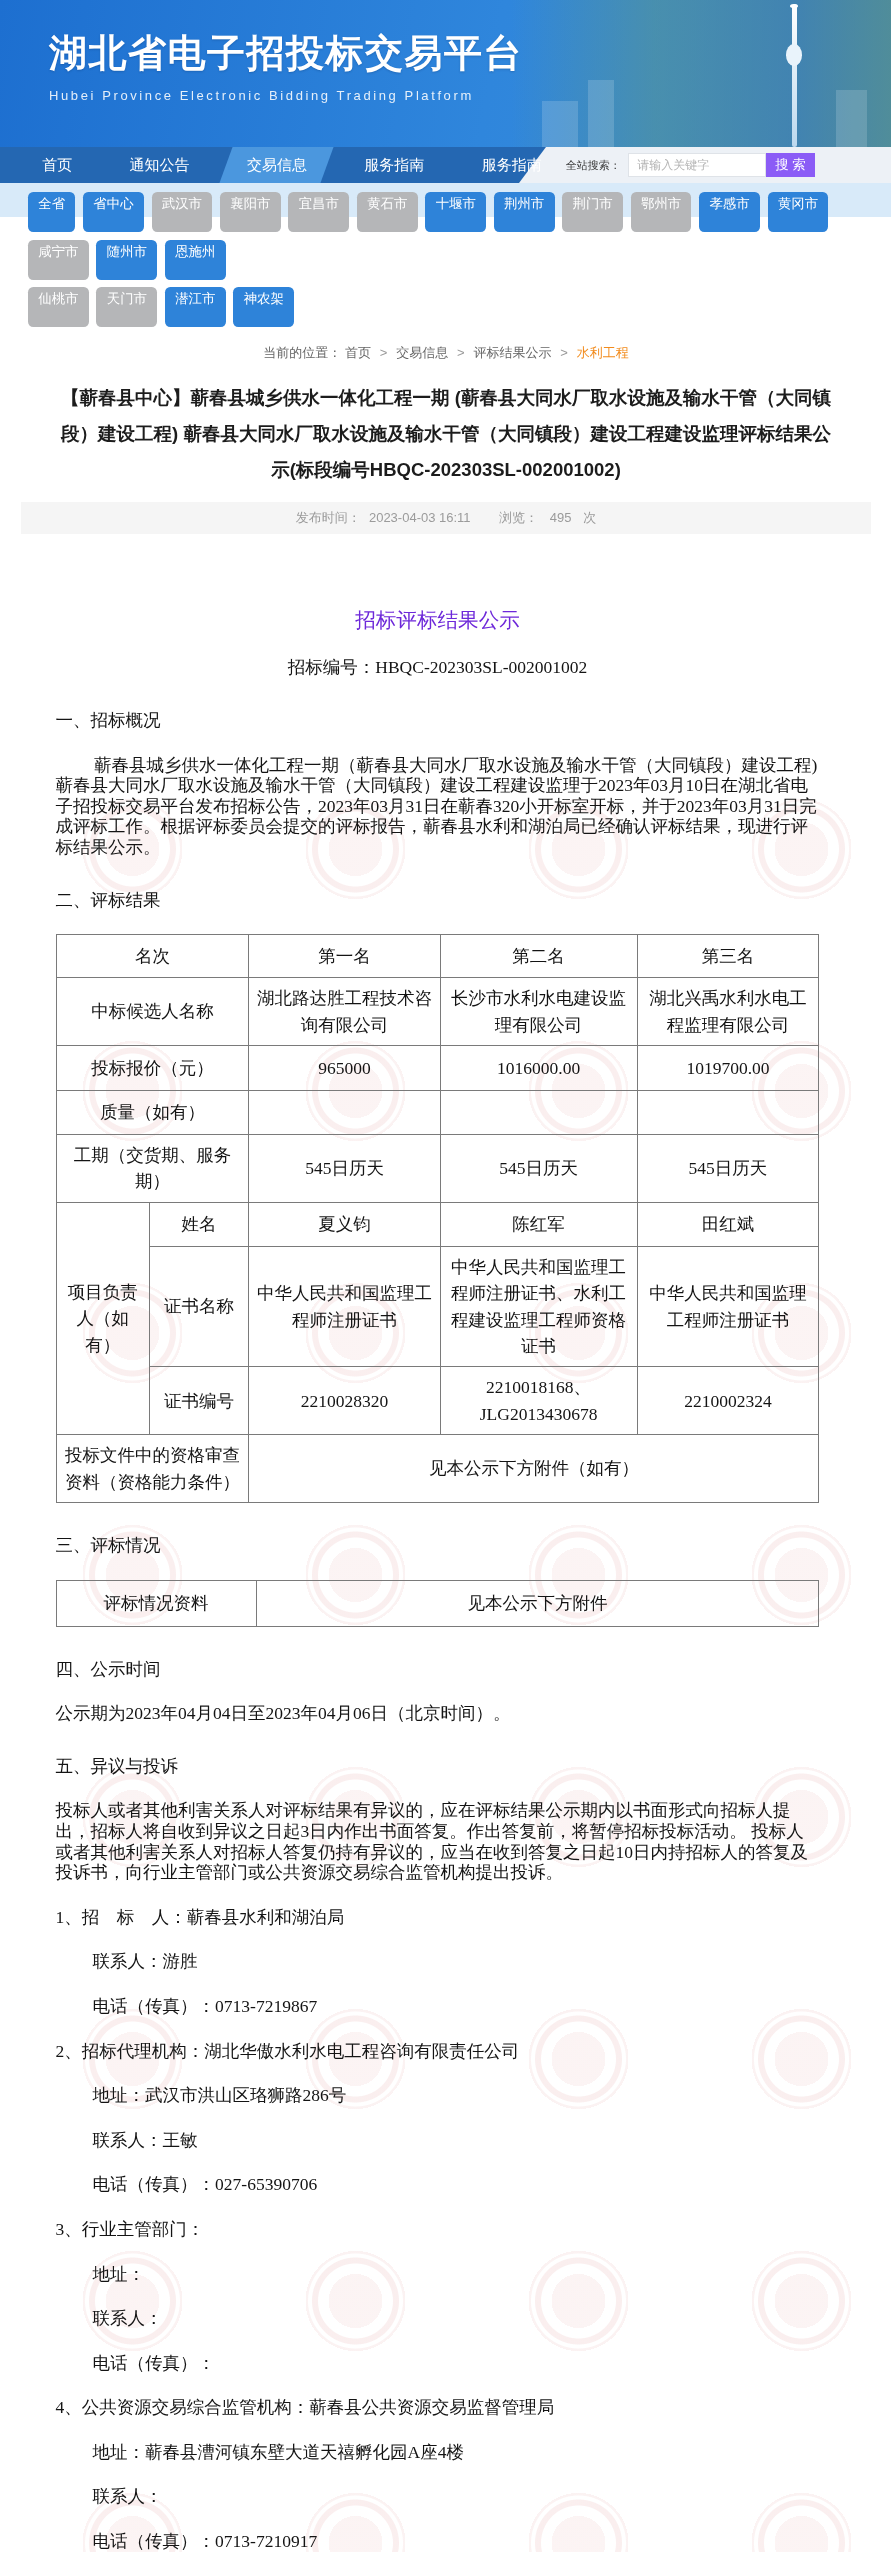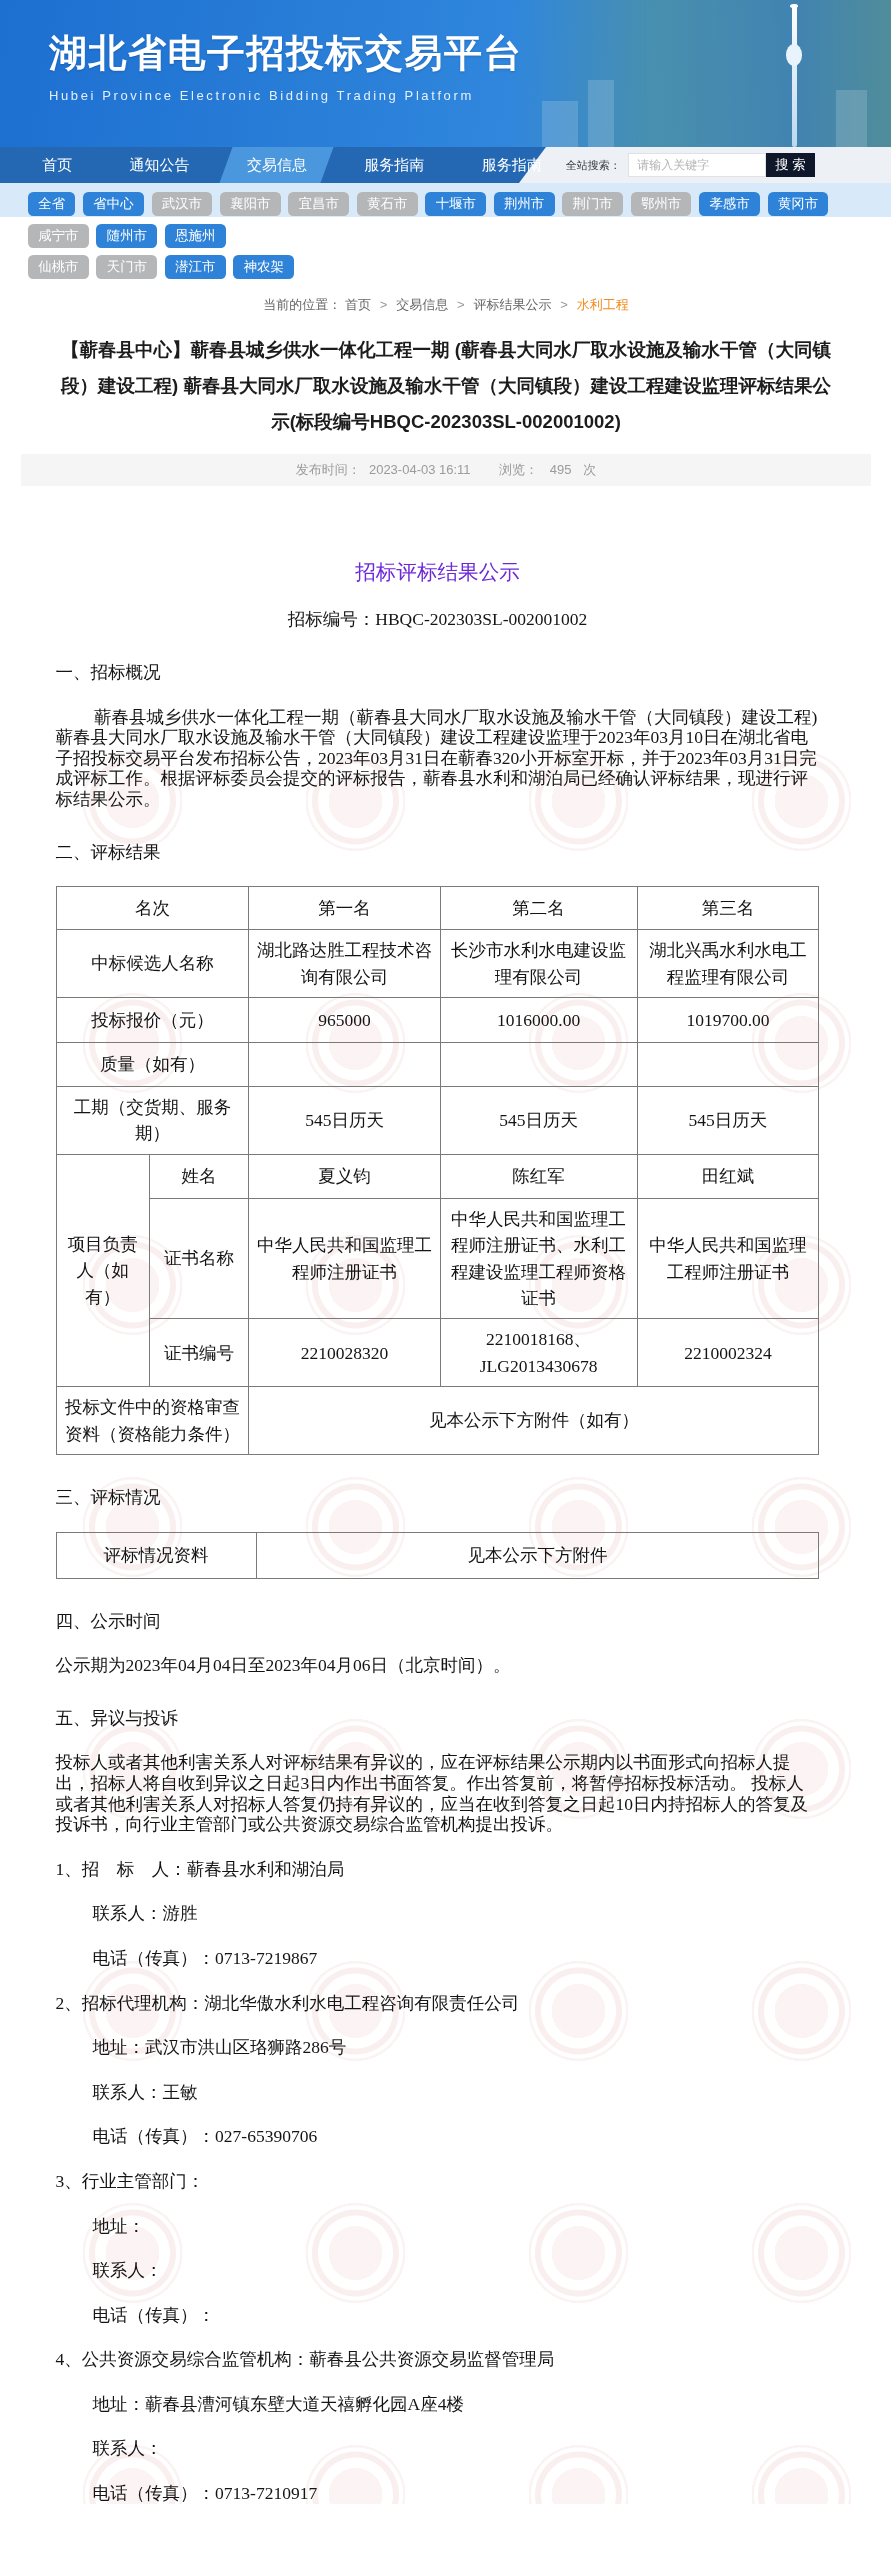--- a/index.html
+++ b/index.html
@@ -24,26 +24,26 @@
   .nav-dark { position:absolute; left:0; top:0; height:36px; width:546px; background:#2467b2;
     clip-path:polygon(0 0, 100% 0, calc(100% - 27px) 100%, 0 100%); }
   .nav-items { position:absolute; left:36px; top:0; height:36px; display:flex; align-items:center; gap:45px; }
   .nav-item { position:relative; color:#fff; font-size:15px; cursor:pointer; padding:0 6.2px; height:36px; line-height:36px; }
   .nav-item.active::before { content:""; position:absolute; left:-14.4px; right:-14.4px; top:0; bottom:0; background:#4b97de; transform:skewX(-20deg); }
   .nav-item span { position:relative; }
   .nav-search { position:absolute; right:0; top:0; height:36px; display:flex; align-items:center; padding-right:77px; }
   .search-label { font-size:11px; color:#3a3a3a; margin-right:7.2px; }
   .search-input { width:138px; height:24px; border:0.5px solid #dfe3e8; background:#fff; font-size:12px; padding:0 8.2px; color:#c2410c; outline:none; }
   .search-input::placeholder { color:#b4b4b4; }
-  .search-btn { width:49px; height:24px; background:#0f172a; border:none; color:#fff; font-size:13.4px; cursor:pointer; }
+  .search-btn { width:49px; height:24px; background:#8b5cf6; border:none; color:#fff; font-size:13.4px; cursor:pointer; }
 
   
   .region-band { background:linear-gradient(#d8eaf9 0 34px, #ffffff 34px); padding:9.3px 0 3.1px 28px; }
   .tag-row { display:flex; flex-wrap:wrap; gap:7.7px; margin-bottom:6.7px; }
-  .tag { display:inline-block; height:24px; line-height:24px; padding:0 10.3px; border-radius:5.2px; font-size:13.4px; color:#fff; cursor:pointer; }
+  .tag { display:inline-block; height:40px; line-height:24px; padding:0 10.3px; border-radius:5.2px; font-size:13.4px; color:#fff; cursor:pointer; }
   .tag.blue { background:#2e83d9; }
   .tag.gray { background:#b5b6b8; }
 
   
   .breadcrumb { text-align:center; font-size:13px; color:#666; padding:7.2px 0 5.2px; }
   .breadcrumb .bc-item { color:#666; cursor:pointer; }
   .breadcrumb .bc-sep { color:#999; margin:0 5.2px; }
   .breadcrumb .bc-item.current { color:#f28b1c; }
 
   

